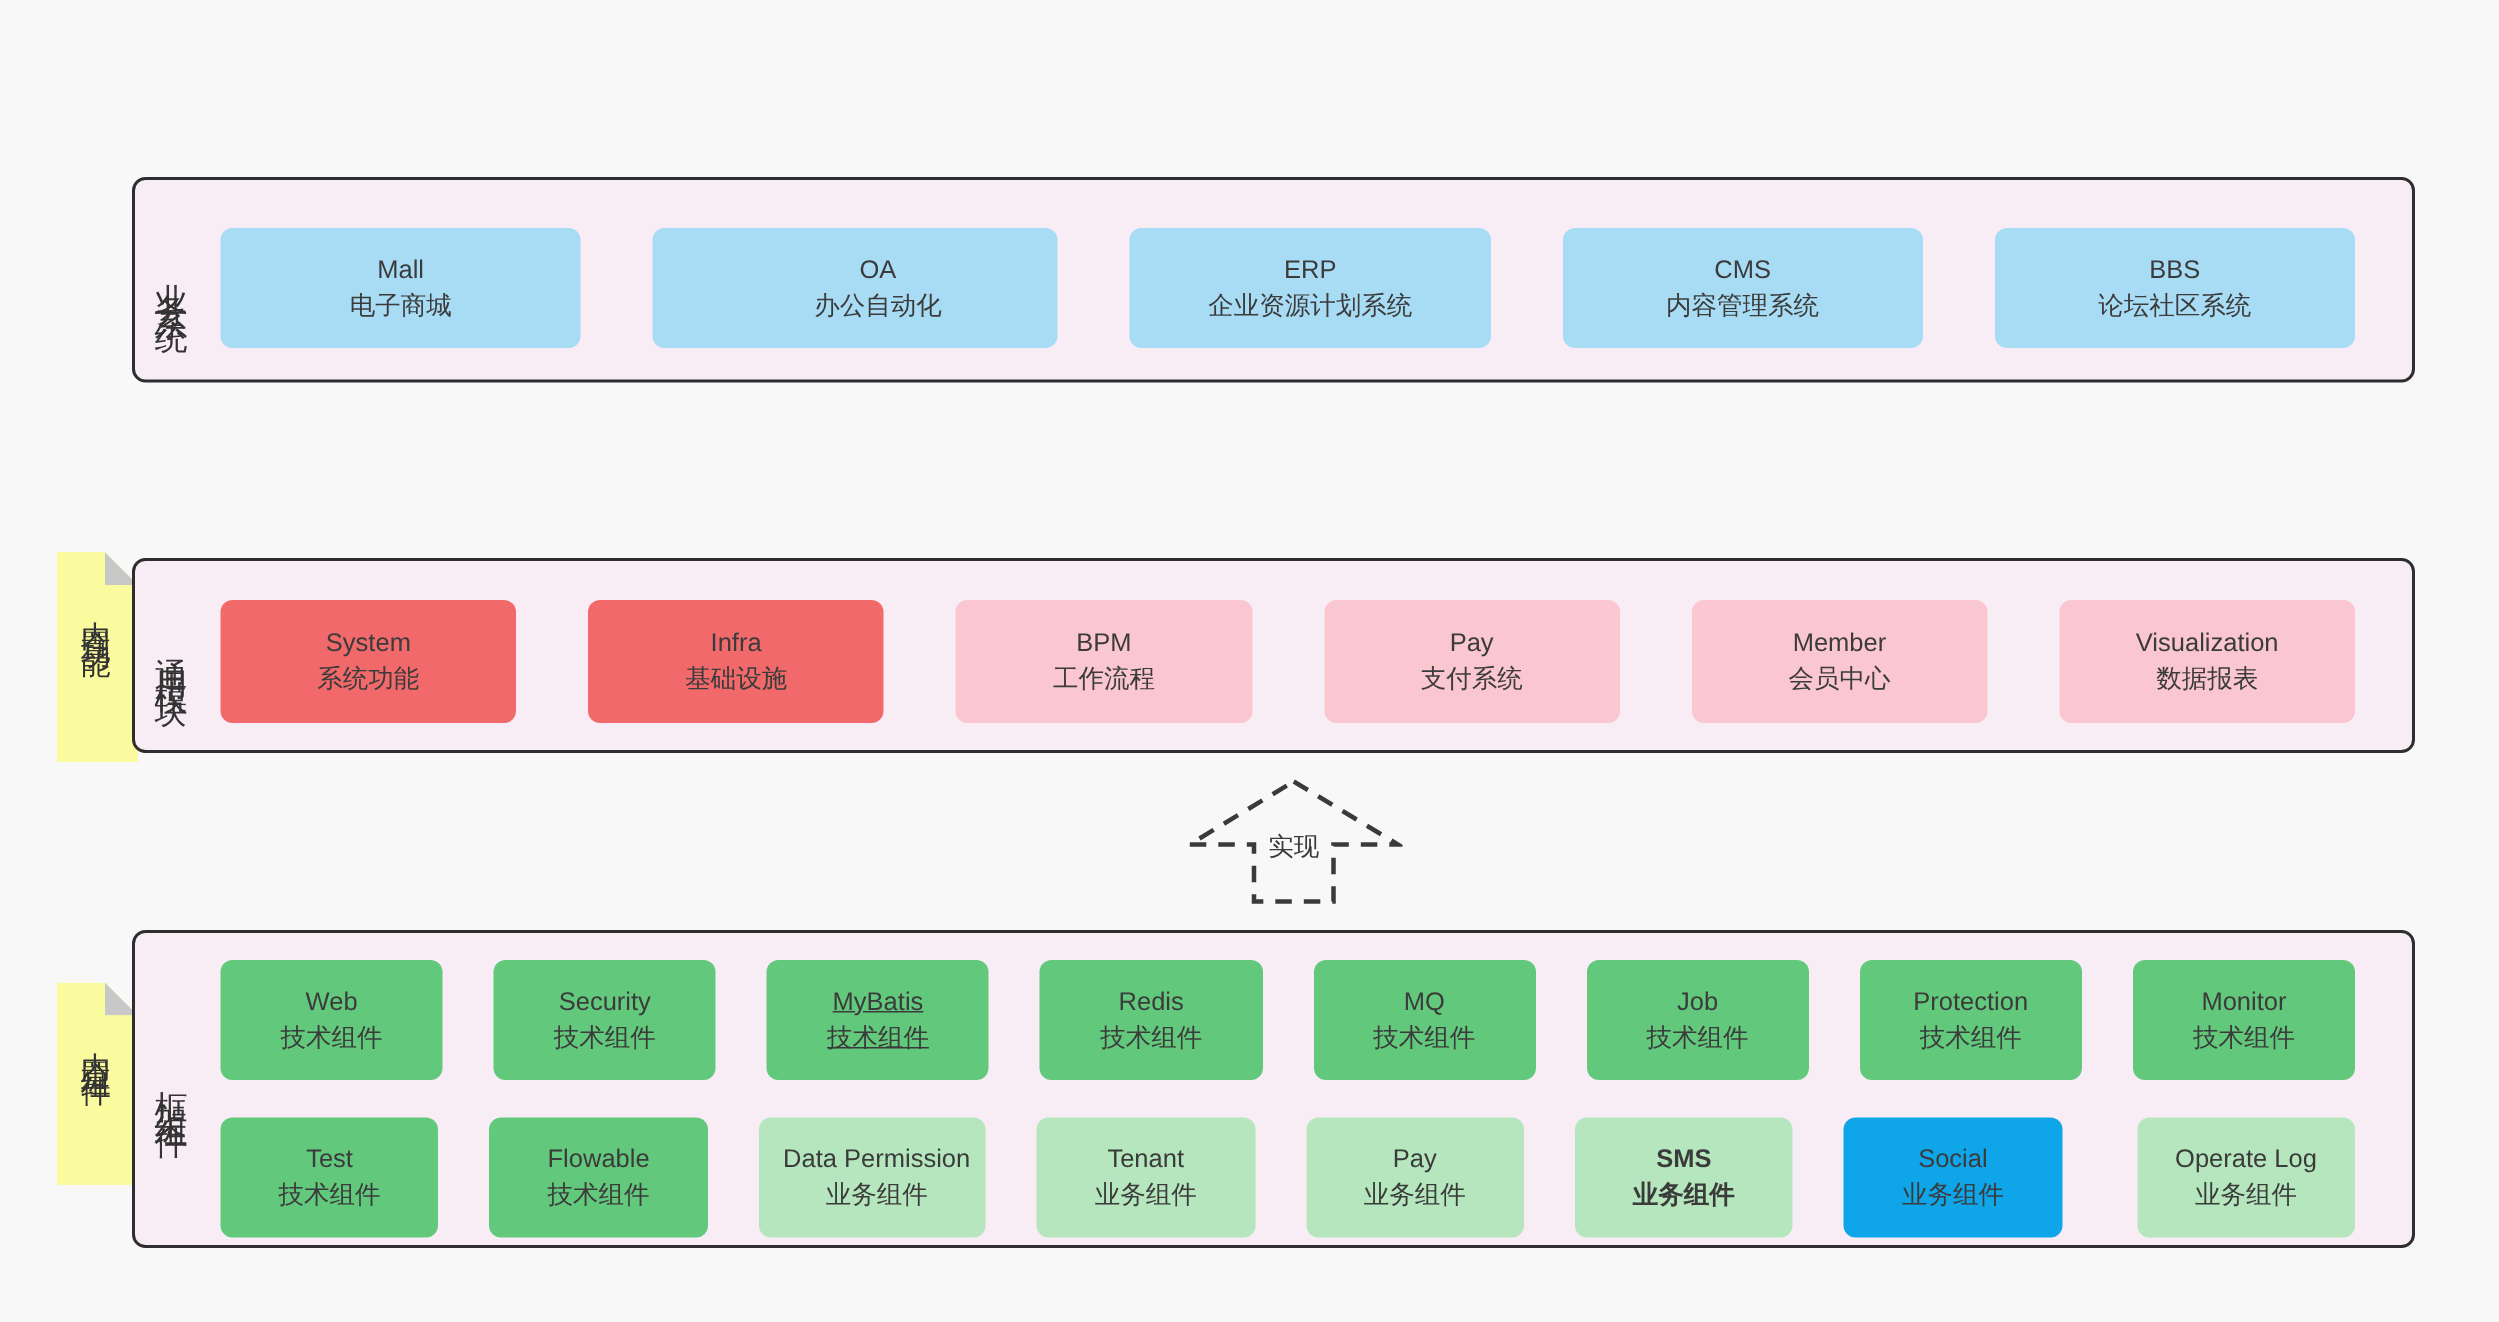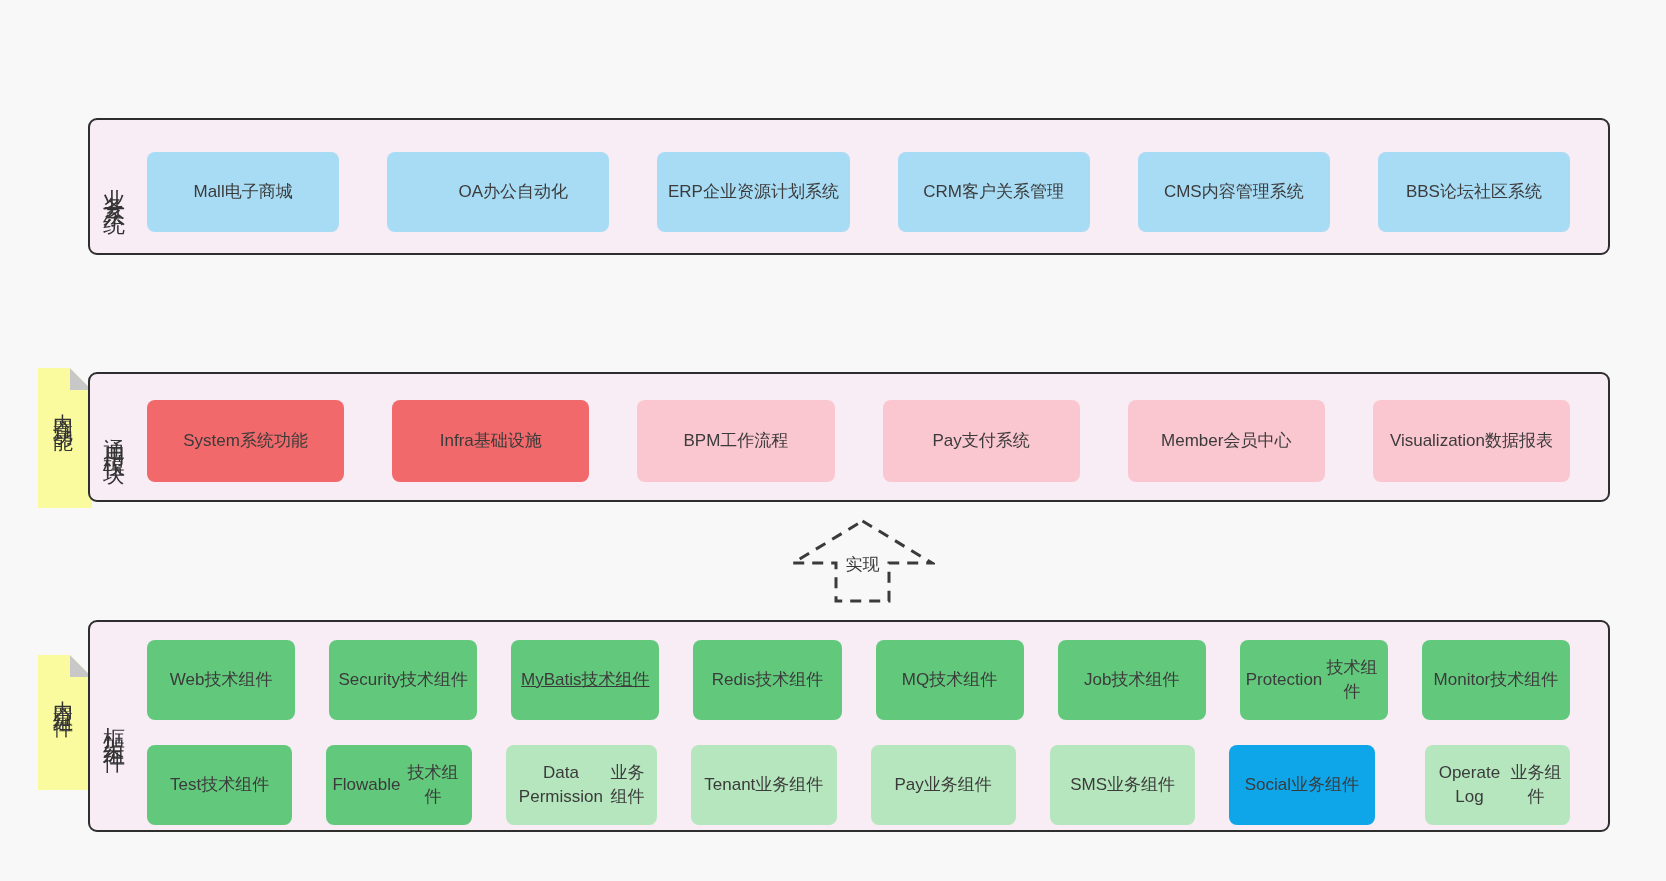--- a/index.html
+++ b/index.html
@@ -34,21 +34,21 @@
     display:flex;gap:48px;
   }
   .tier-top .boxes{top:32px;height:80px;}
   .tier-mid .boxes{top:26px;height:82px;}
   .tier-bottom .boxes{gap:34px;justify-content:center;}
   .boxes-row1{top:18px;height:80px;}
   .boxes-row2{top:123px;height:80px;}
   .box{
     flex:1 1 0;
     border-radius:8px;
-    display:flex;flex-direction:row;
+    display:flex;flex-direction:column;
     align-items:center;justify-content:center;
     text-align:center;
     font-size:17px;line-height:1.42;
     padding:2px 6px;box-sizing:border-box;
     color:#3b3b3b;
   }
   
   .note{
     position:absolute;left:38px;width:54px;
     background:var(--note-yellow,#fafa9e);
@@ -104,24 +104,20 @@
         </div>
         <div class="box" style="background: rgb(168, 220, 245); padding-left: 36px;">
           <span>OA</span>
           <span>办公自动化</span>
         </div>
         <div class="box" style="background: rgb(168, 220, 245);">
           <span>ERP</span>
           <span>企业资源计划系统</span>
         </div>
         <div class="box" style="background: rgb(168, 220, 245);">
-          <span>CRM</span>
-          <span>客户关系管理</span>
-        </div>
-        <div class="box" style="background: rgb(168, 220, 245);">
           <span>CMS</span>
           <span>内容管理系统</span>
         </div>
         <div class="box" style="background: rgb(168, 220, 245);">
           <span>BBS</span>
           <span>论坛社区系统</span>
         </div>
       </div>
   </section>
 
@@ -213,21 +209,21 @@
           <span>业务组件</span>
         </div>
         <div class="box" style="background: rgb(181, 230, 189);">
           <span>Tenant</span>
           <span>业务组件</span>
         </div>
         <div class="box" style="background: rgb(181, 230, 189);">
           <span>Pay</span>
           <span>业务组件</span>
         </div>
-        <div class="box" style="background: rgb(181, 230, 189);">
+        <div class="box" style="background: rgb(181, 230, 189); font-weight: bold;">
           <span>SMS</span>
           <span>业务组件</span>
         </div>
         <div class="box" style="background: #0ea5e9;">
           <span>Social</span>
           <span>业务组件</span>
         </div>
         <div class="box" style="background: rgb(181, 230, 189); margin-left: 16px;">
           <span>Operate Log</span>
           <span>业务组件</span>

